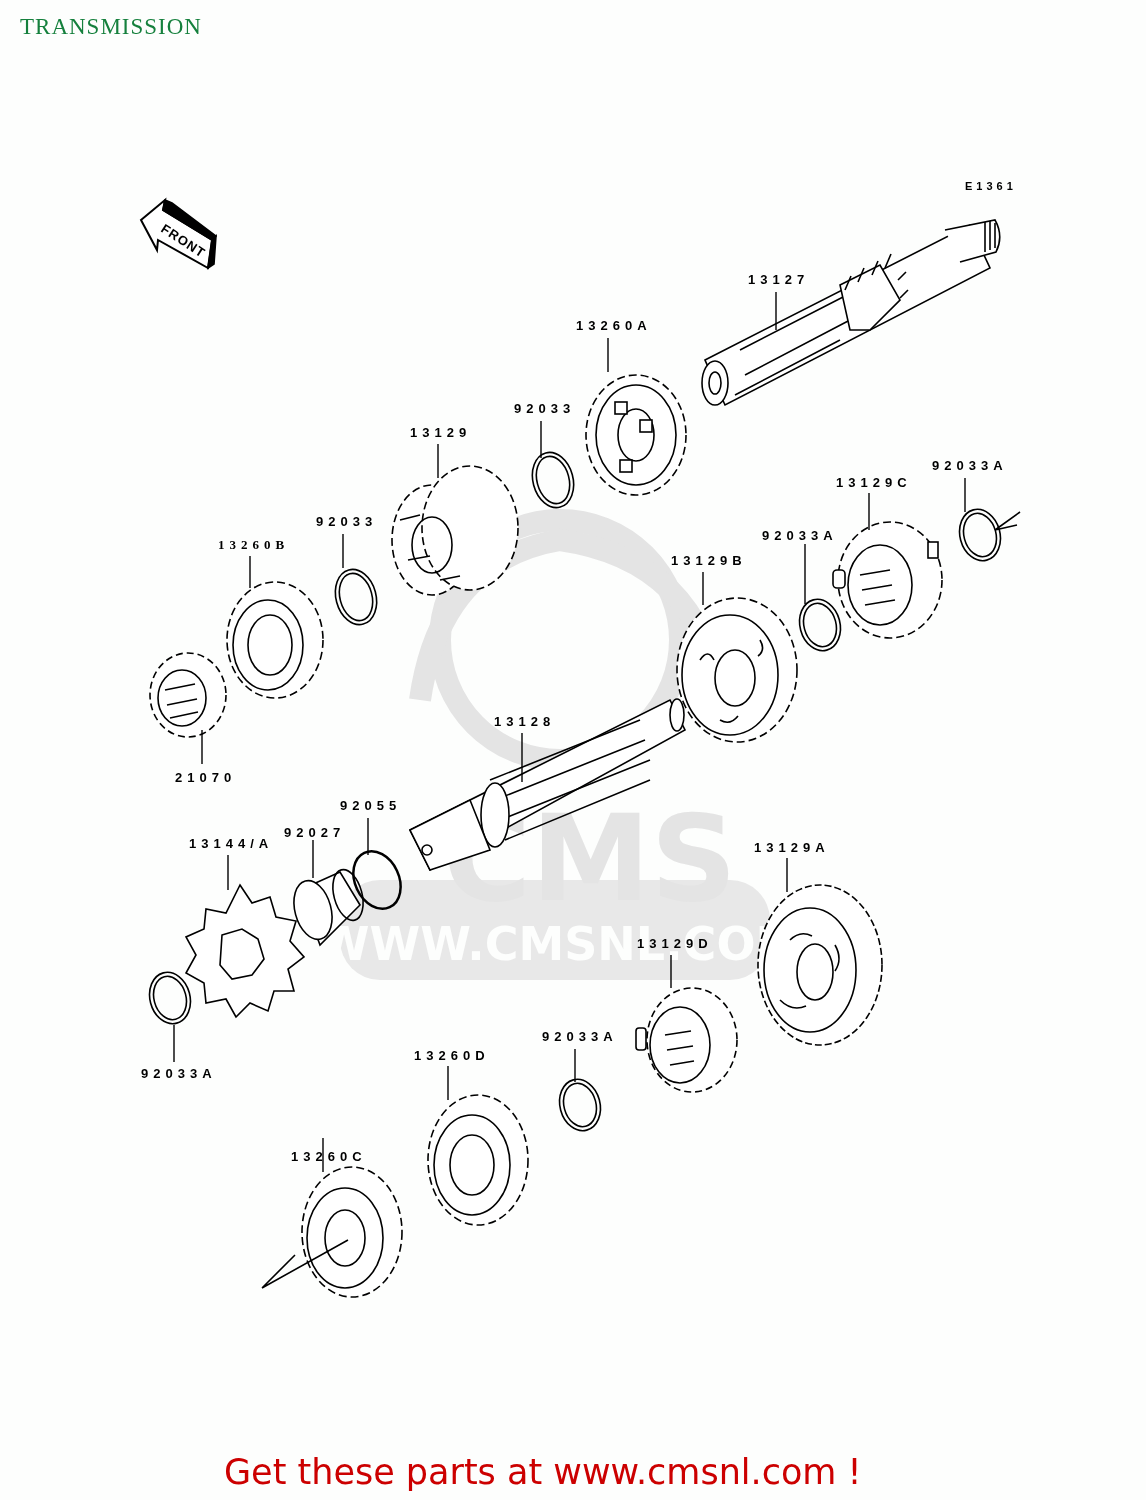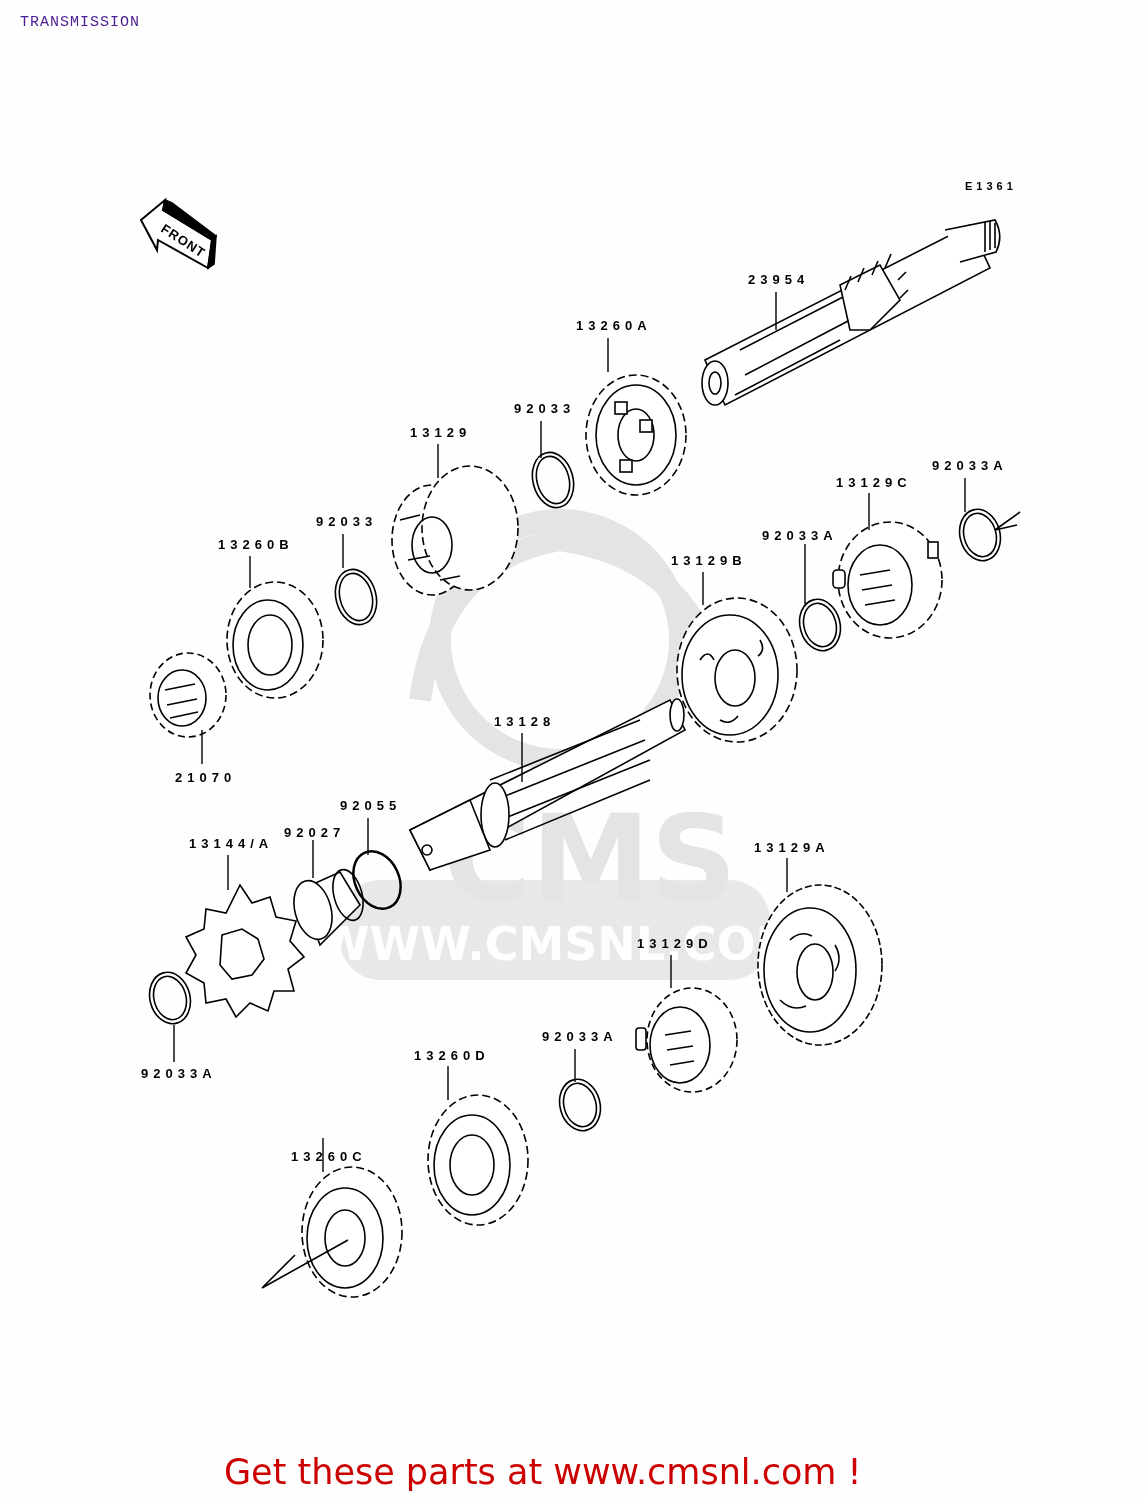--- a/index.html
+++ b/index.html
@@ -1,17 +1,17 @@
 <!DOCTYPE html>
 <html><head>
 <meta charset="utf-8">
 <style>
   html, body { margin:0; padding:0; background:#fdfefd; }
   body { width:1146px; height:1500px; position:relative; overflow:hidden; font-family:"DejaVu Sans", sans-serif; }
-  .page-title { position:absolute; left:20px; top:14px; font-size:15px; color:#4c1d95; letter-spacing:1px; font-family:Liberation Mono, monospace; }
+  .page-title { position:absolute; left:20px; top:14px; font-size:23px; color:#15803d; letter-spacing:1px; font-family:Liberation Serif, serif; }
   .diagram { position:absolute; left:0; top:0; width:1146px; height:1500px; }
   .part-label { position:absolute; font-family:"Liberation Sans", sans-serif; font-weight:bold; font-size:13px; letter-spacing:5px; color:#000; white-space:nowrap; cursor:pointer; }
   .ref-code { position:absolute; font-family:"Liberation Sans", sans-serif; font-weight:bold; font-size:11px; letter-spacing:4px; color:#000; }
   .footer-link { position:absolute; left:224px; top:1452px; font-size:35px; color:#cc0000; font-family:"DejaVu Sans", sans-serif; text-decoration:none; white-space:nowrap; }
   .watermark { position:absolute; pointer-events:none; }
 </style>
 </head>
 <body>
 
 <div class="page-title">TRANSMISSION</div>
@@ -177,26 +177,26 @@
     <line x1="787" y1="858" x2="787" y2="892"></line>
     <line x1="671" y1="955" x2="671" y2="988"></line>
     <line x1="575" y1="1049" x2="575" y2="1082"></line>
     <line x1="448" y1="1066" x2="448" y2="1100"></line>
     <line x1="323" y1="1138" x2="323" y2="1172"></line>
   </g>
 </svg>
 
 <div class="ref-code" style="left:965px; top:180px;">E1361</div>
 
-<div class="part-label" style="left:748px; top:272px;">23954</div>
+<div class="part-label" style="left:748px; top:272px;">13127</div>
 <div class="part-label" style="left:576px; top:318px;">13260A</div>
 <div class="part-label" style="left:514px; top:401px;">92033</div>
 <div class="part-label" style="left:410px; top:425px;">13129</div>
 <div class="part-label" style="left:316px; top:514px;">92033</div>
-<div class="part-label" style="left:218px; top:537px;">13260B</div>
+<div class="part-label" style="left:218px; top:537px;font-family:Liberation Serif, serif;">13260B</div>
 <div class="part-label" style="left:175px; top:770px;">21070</div>
 <div class="part-label" style="left:671px; top:553px;text-align:center;">13129B</div>
 <div class="part-label" style="left:762px; top:528px;">92033A</div>
 <div class="part-label" style="left:836px; top:475px;">13129C</div>
 <div class="part-label" style="left:932px; top:458px;">92033A</div>
 <div class="part-label" style="left:494px; top:714px;">13128</div>
 <div class="part-label" style="left:340px; top:798px;">92055</div>
 <div class="part-label" style="left:284px; top:825px;">92027</div>
 <div class="part-label" style="left:189px; top:836px;">13144/A</div>
 <div class="part-label" style="left:141px; top:1066px;">92033A</div>

